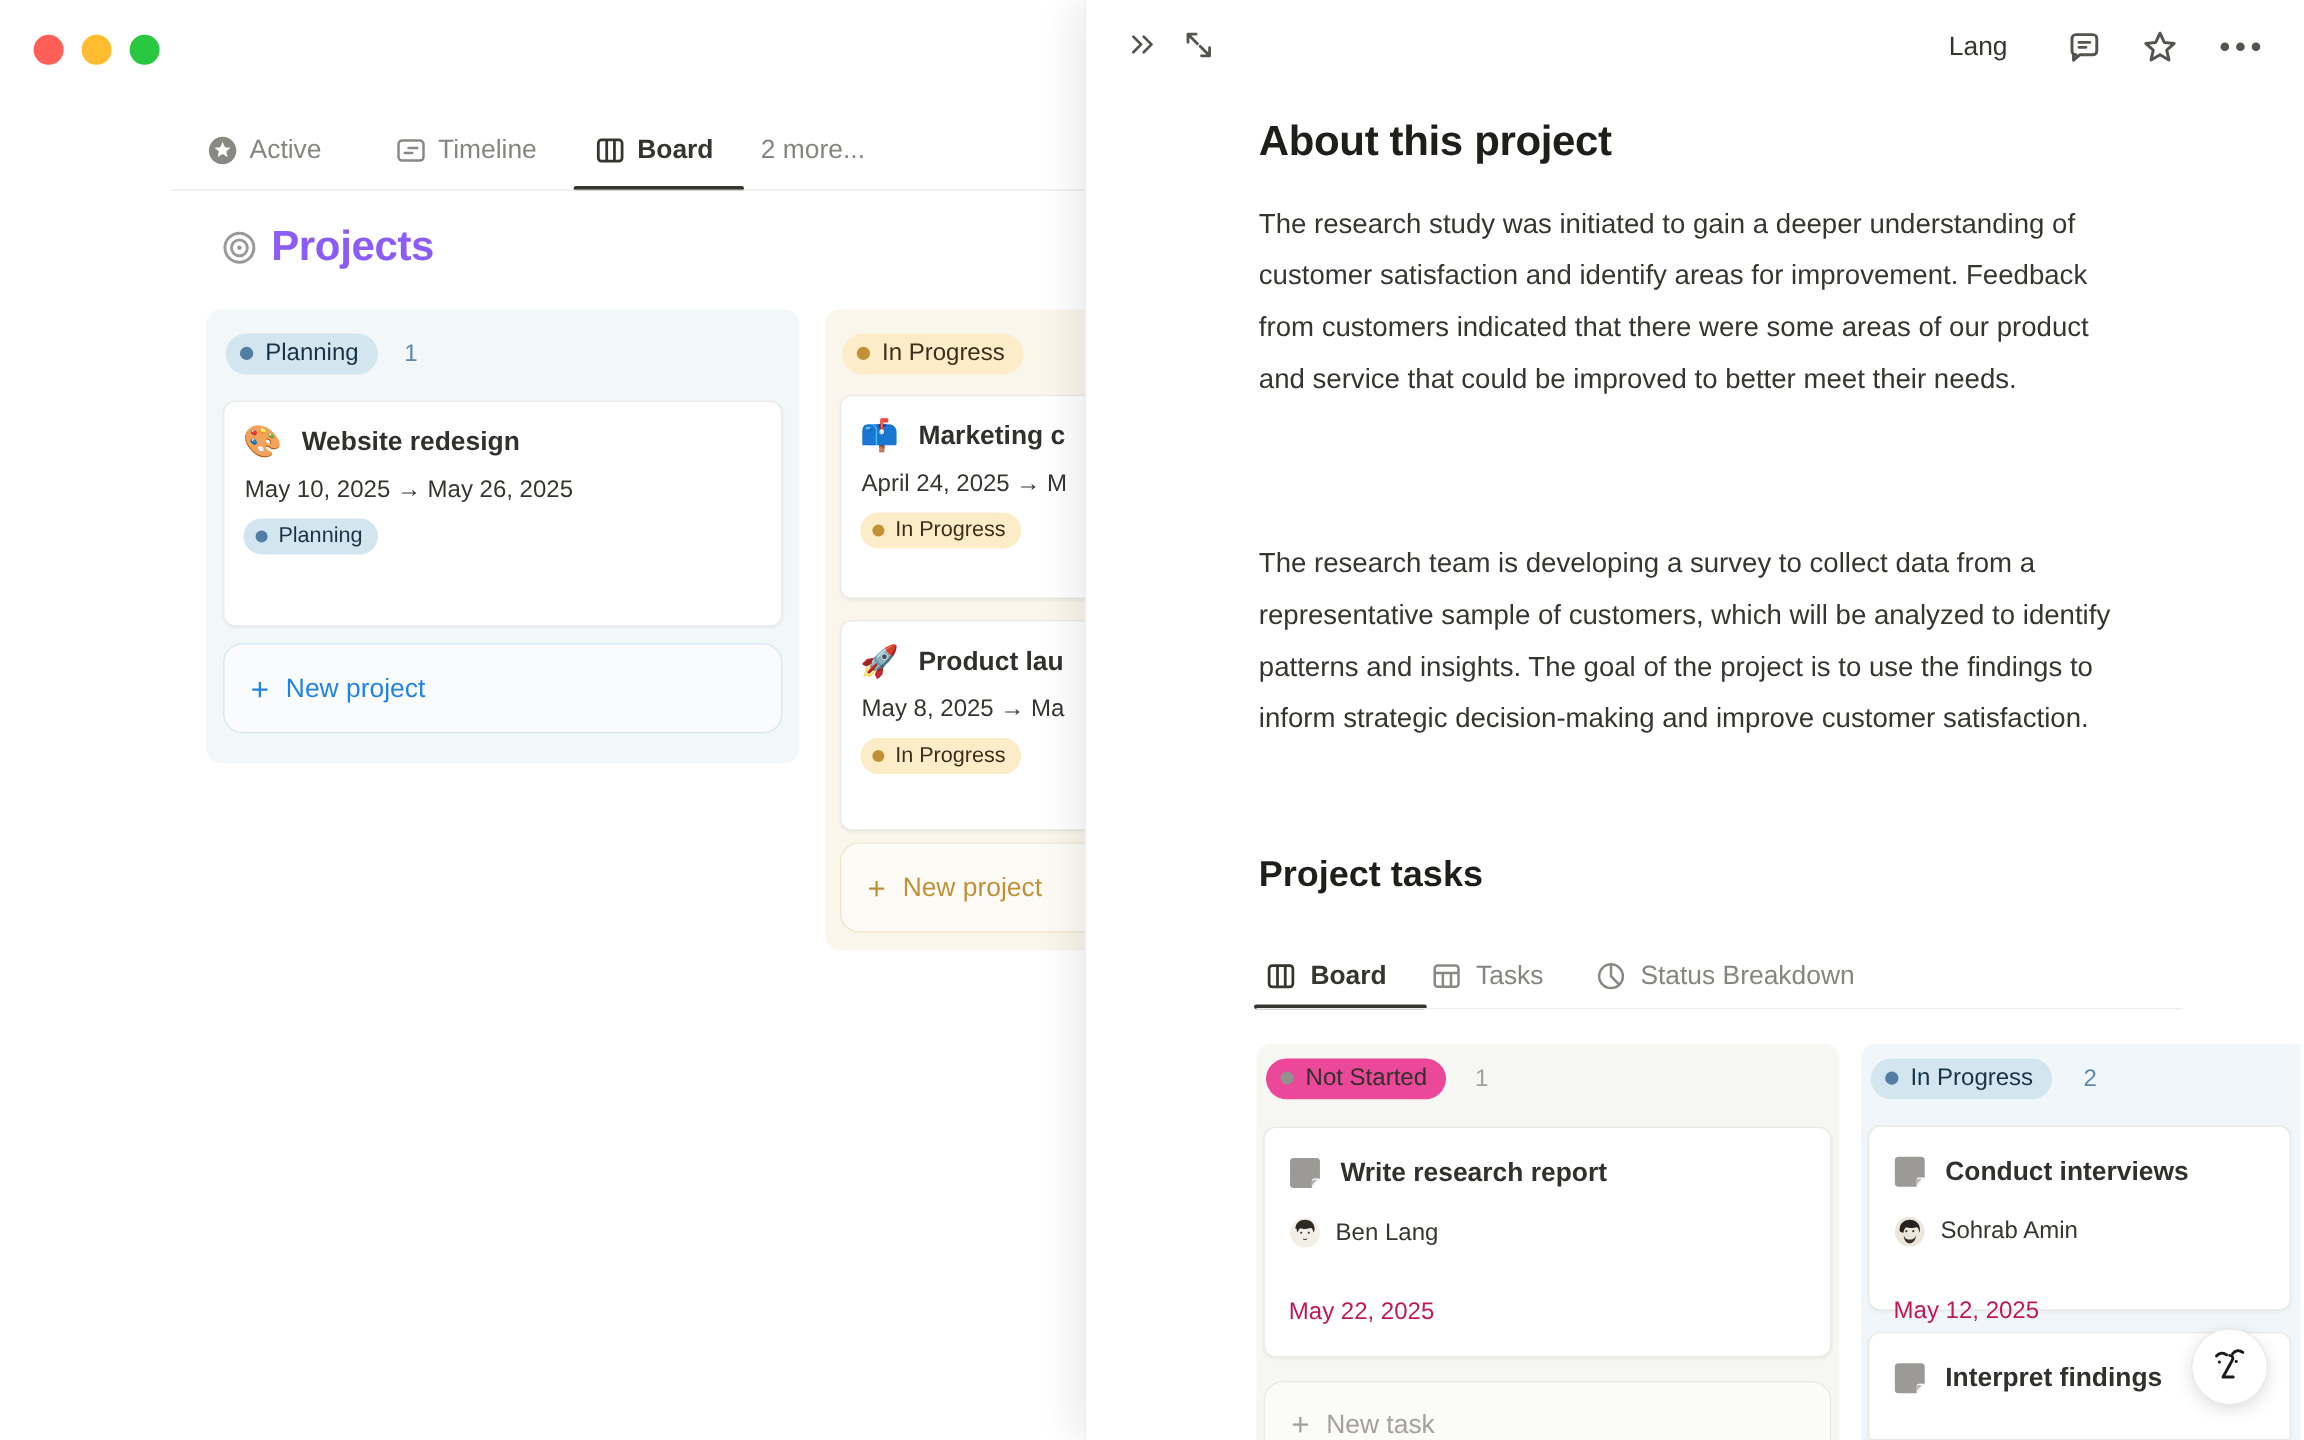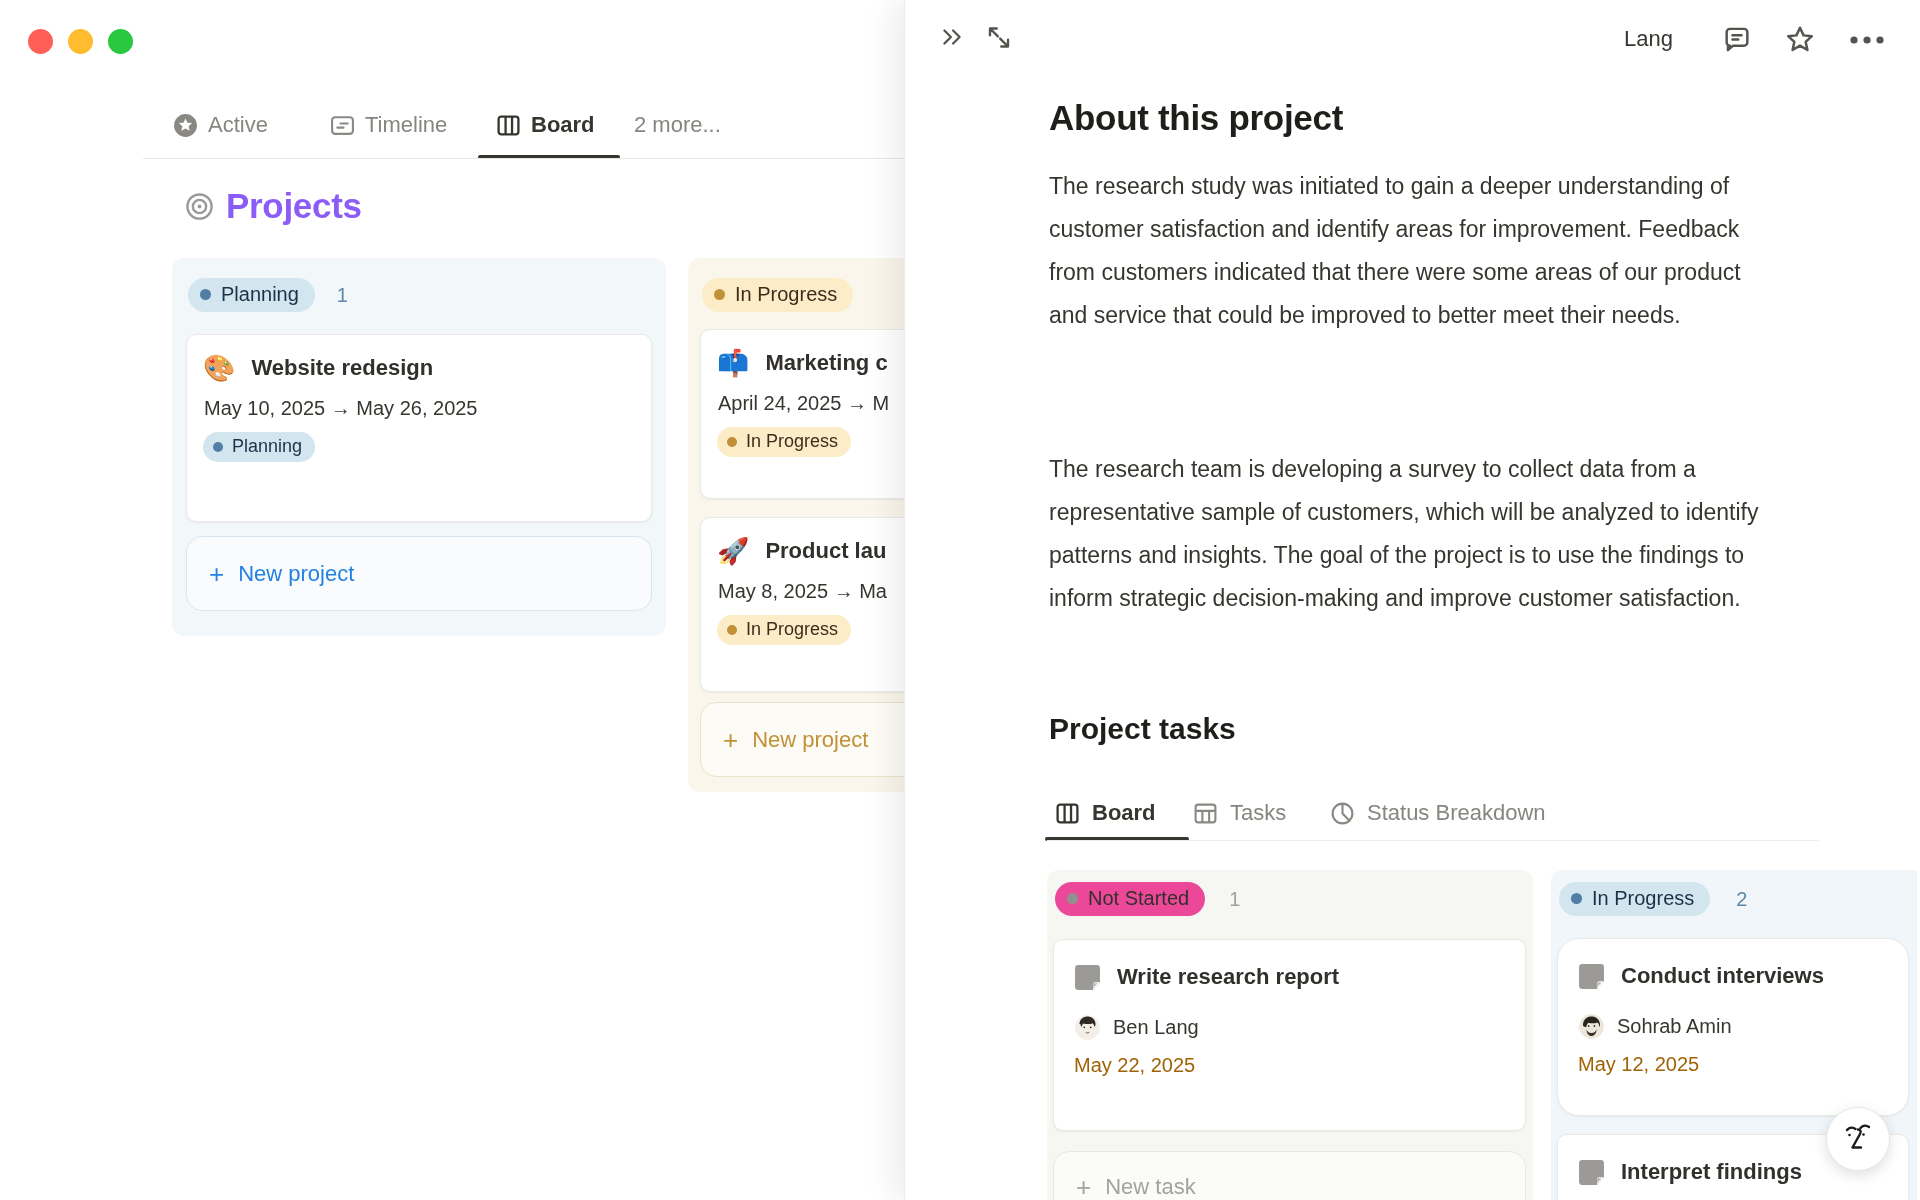--- a/index.html
+++ b/index.html
@@ -69,21 +69,21 @@
   .pt-underline { position:absolute; top:837px; left:140px; width:144px; height:4px;
     background:#37352f; border-radius:2px; }
   .pt-divider { position:absolute; top:840px; left:142px; width:772px; height:1px; background:#ededeb; }
 
   
   .tcard { padding:24px 20px 0 20px; }
   .tcard .trow { display:flex; gap:16px; }
   .tcard .ctitle { font-size:22px; font-weight:600; color:#32302c; white-space:nowrap; }
   .tcard .arow { display:flex; align-items:center; gap:13px; margin:24px 0 0 1px; }
   .tcard .aname { font-size:20px; color:#37352f; }
-  .tcard .cdate { margin:14px 0 0 0; font-size:20px; color:#a16207; }
+  .tcard .cdate { margin:42px 0 0 0; font-size:20px; color:#be185d; }
   .avatar { width:25px; height:25px; border-radius:50%; overflow:hidden; flex:0 0 auto; }
 
   
   .ai-fab { position:absolute; left:1826px; top:1107px; width:64px; height:64px; border-radius:50%;
     background:#fff; border:1px solid #e8e8e5; box-shadow:0 4px 14px rgba(0,0,0,.13);
     display:flex; align-items:center; justify-content:center; cursor:pointer; z-index:9; }
 </style>
 </head>
 <body>
 
@@ -324,21 +324,21 @@
 
     <div class="col" style="left:646px; top:870px; width:366px; height:330px; background:#f0f6fa; border-radius:12px 0 0 0;">
       <div class="col-inner" style="padding:12px 0 0 6px;">
         <div class="grp-row" style="gap:26px;">
           <span class="pill" style="background:#d3e5ef; color:#183347;">
             <span class="dot" style="background:#527da5"></span>
             <span>In Progress</span>
           </span>
           <span class="count" style="color:#5d88aa">2</span>
         </div>
-        <div class="card tcard" style="margin-top:22px; height:178px; width:352px;border-radius:22px;">
+        <div class="card tcard" style="margin-top:22px; height:154px; width:352px;">
           <div class="trow">
             <span style="display:flex">
               <svg width="27" height="27" viewBox="0 0 26 26">
                   <path d="M4 1h18a3 3 0 013 3v13.5L18.5 25H4a3 3 0 01-3-3V4a3 3 0 013-3z" fill="#9c9a96"></path>
                   <path d="M18.5 25l6.5-7.5h-4.5a2 2 0 00-2 2z" fill="#fff"></path>
                   <path d="M18.5 23.2l4.2-4.7h-2.8a1.4 1.4 0 00-1.4 1.4z" fill="#b9b7b3"></path>
                 </svg>
             </span>
             <span class="ctitle">Conduct interviews</span>
           </div>

